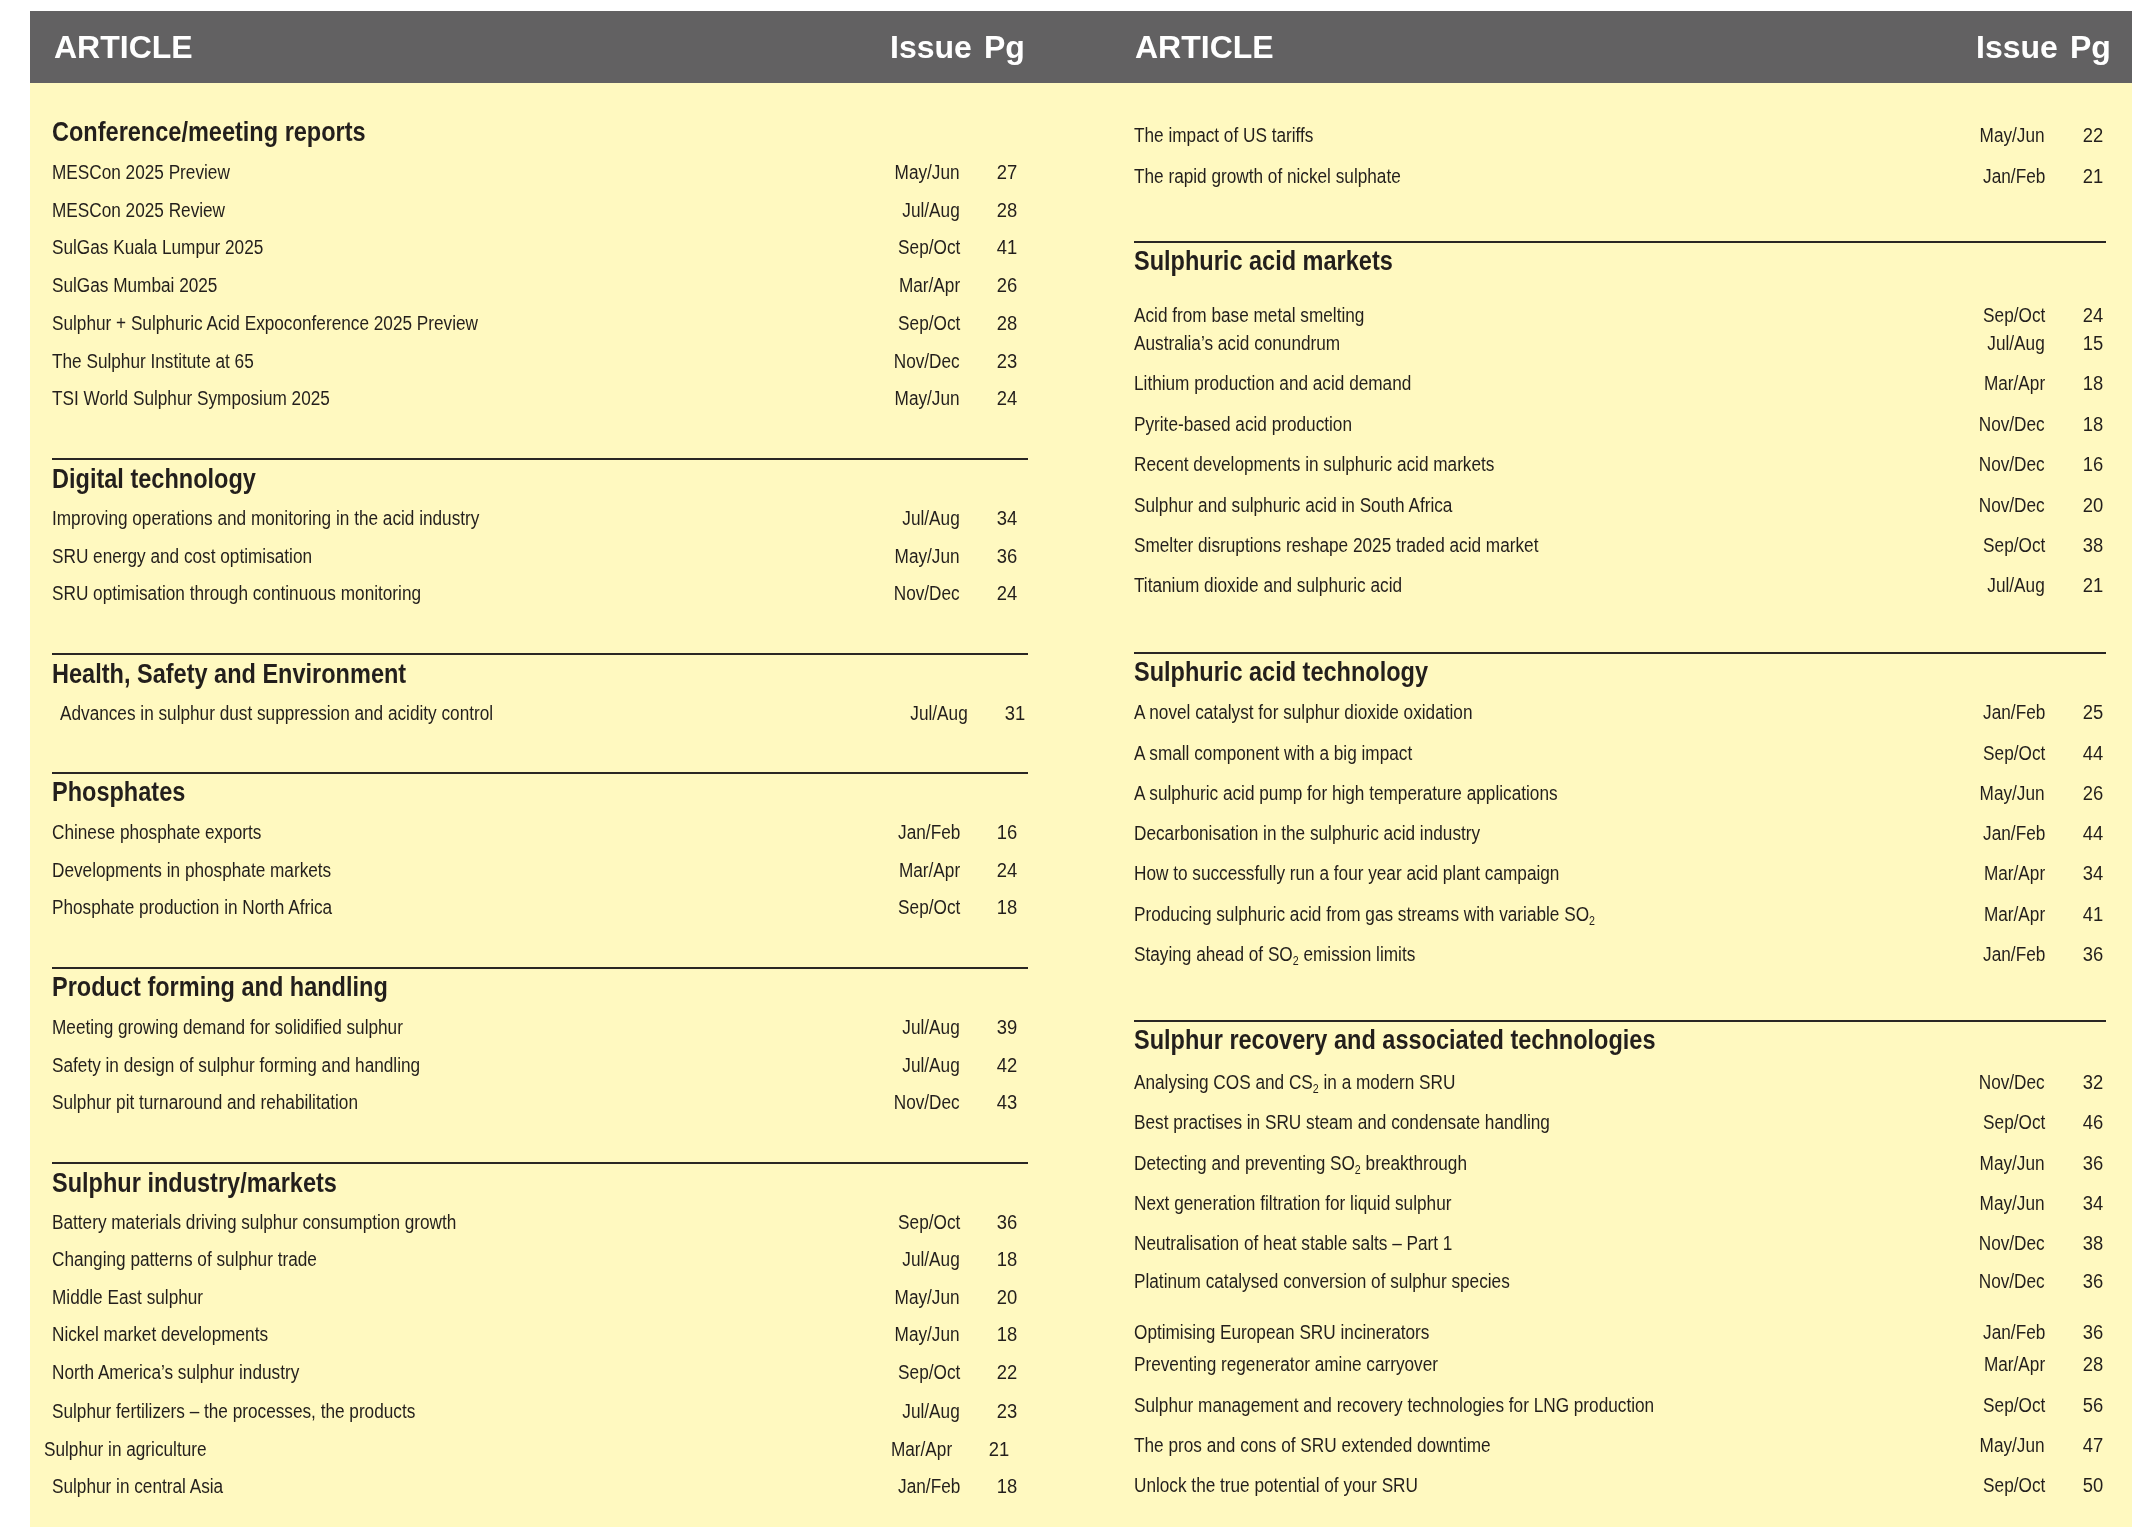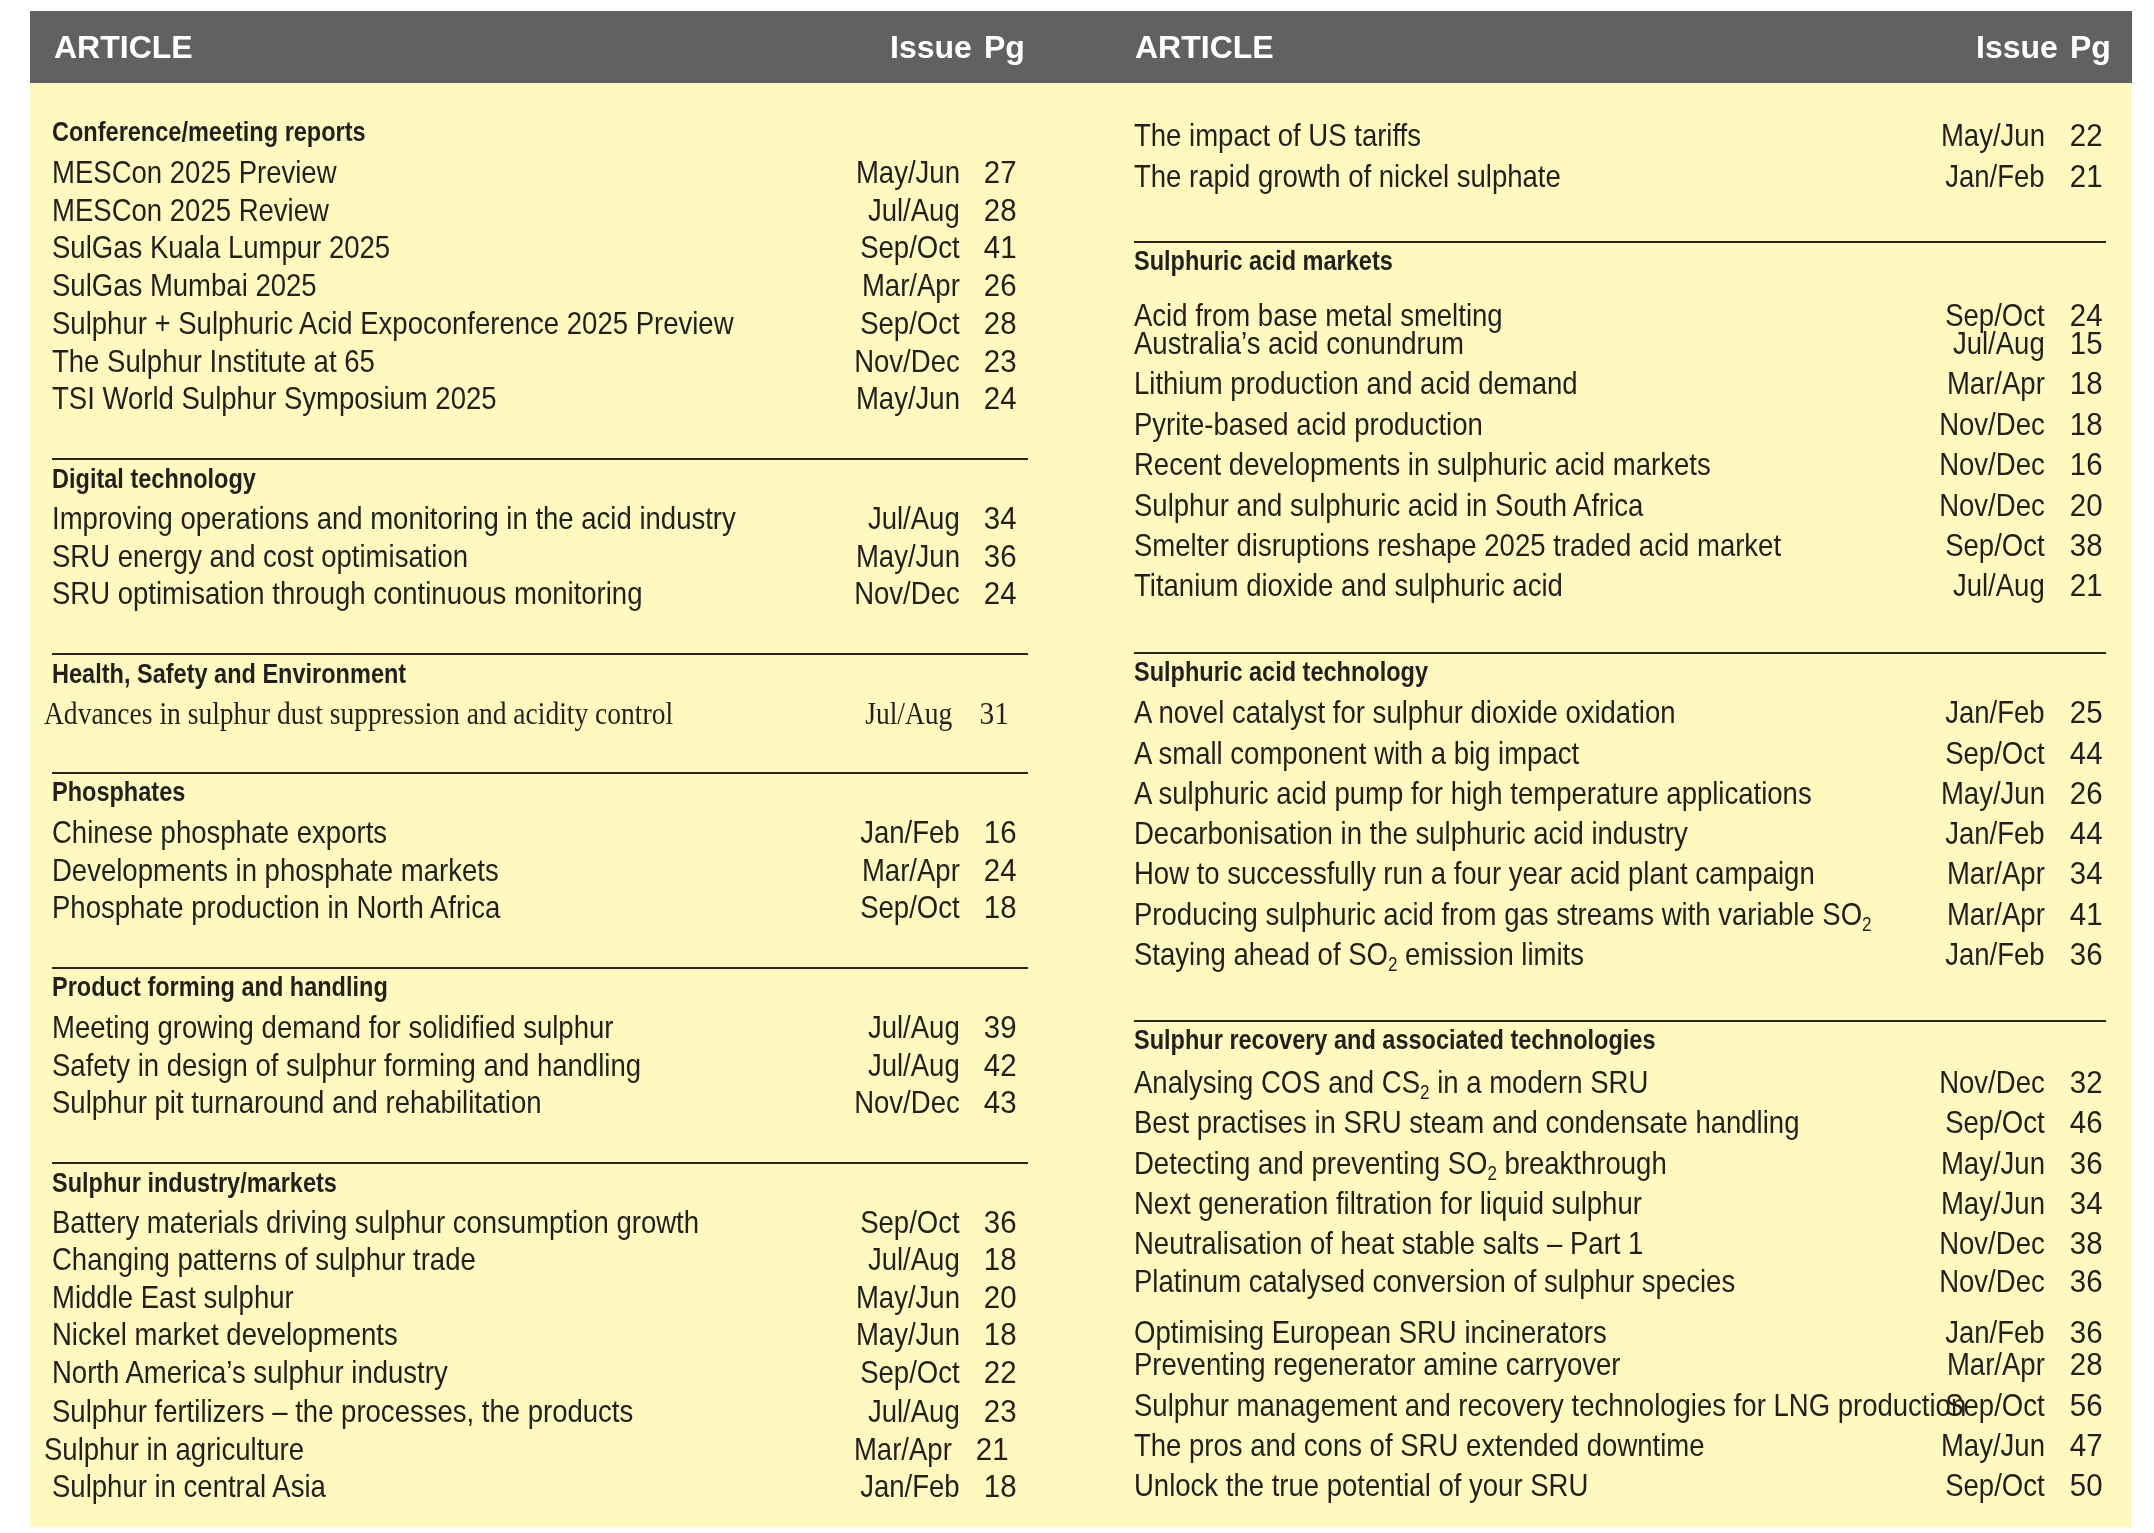--- a/index.html
+++ b/index.html
@@ -3,21 +3,21 @@
 <meta charset="utf-8">
 <style>
   html, body { margin: 0; padding: 0; background: #ffffff; }
   body { width: 2154px; height: 1533px; position: relative; overflow: hidden;
          font-family: "Liberation Sans", "DejaVu Sans", sans-serif; color: #231f1c; }
   .panel { position: absolute; left: 30px; top: 83px; width: 2102px; height: 1444px; background: #fff9c0; }
   .header { position: absolute; left: 30px; top: 11px; width: 2102px; height: 72px; background: #626162; }
   .hcell { position: absolute; top: 11px; height: 72px; line-height: 72px; color: #ffffff;
            font-weight: bold; font-size: 32px; transform-origin: left center; }
   .col { position: absolute; top: 0; }
-  .row { position: absolute; height: 38px; line-height: 38px; font-size: 32px; white-space: nowrap; }
+  .row { position: absolute; height: 38px; line-height: 38px; font-size: 20px; white-space: nowrap; }
   .title { position: absolute; left: 0; transform: scaleX(0.86); transform-origin: left center; }
   .issue { position: absolute; text-align: right; transform: scaleX(0.86); transform-origin: right center; }
   .pg { position: absolute; text-align: right; transform: scaleX(0.92); transform-origin: right center; }
   .heading { position: absolute; height: 38px; line-height: 38px; font-size: 28px; font-weight: bold;
              white-space: nowrap; transform: scaleX(0.84); transform-origin: left center; }
   .rule { position: absolute; height: 0; border-top: 2px solid #2a2724; }
   sub { font-size: 0.62em; vertical-align: -0.3em; line-height: 0; }
 </style>
 </head>
 <body>
@@ -86,21 +86,21 @@
       </div>
       <div class="row" style="left: 52px; top: 574px; width: 965px;">
         <div class="title">SRU optimisation through continuous monitoring</div>
         <div class="issue" style="right: 57px;">Nov/Dec</div>
         <div class="pg" style="right: 0px;">24</div>
       </div>
     </div>
     <div class="section">
       <div class="rule" style="left: 52px; top: 653px; width: 976px;"></div>
       <div class="heading" style="left: 52px; top: 655px;">Health, Safety and Environment</div>
-      <div class="row" style="left: 44px; top: 694px; width: 965px; font-family: Liberation Serif, serif;">
+      <div class="row" style="left: 60px; top: 694px; width: 965px;">
         <div class="title">Advances in sulphur dust suppression and acidity control</div>
         <div class="issue" style="right: 57px;">Jul/Aug</div>
         <div class="pg" style="right: 0px;">31</div>
       </div>
     </div>
     <div class="section">
       <div class="rule" style="left: 52px; top: 772px; width: 976px;"></div>
       <div class="heading" style="left: 52px; top: 773px;">Phosphates</div>
       <div class="row" style="left: 52px; top: 813px; width: 965px;">
         <div class="title">Chinese phosphate exports</div>

